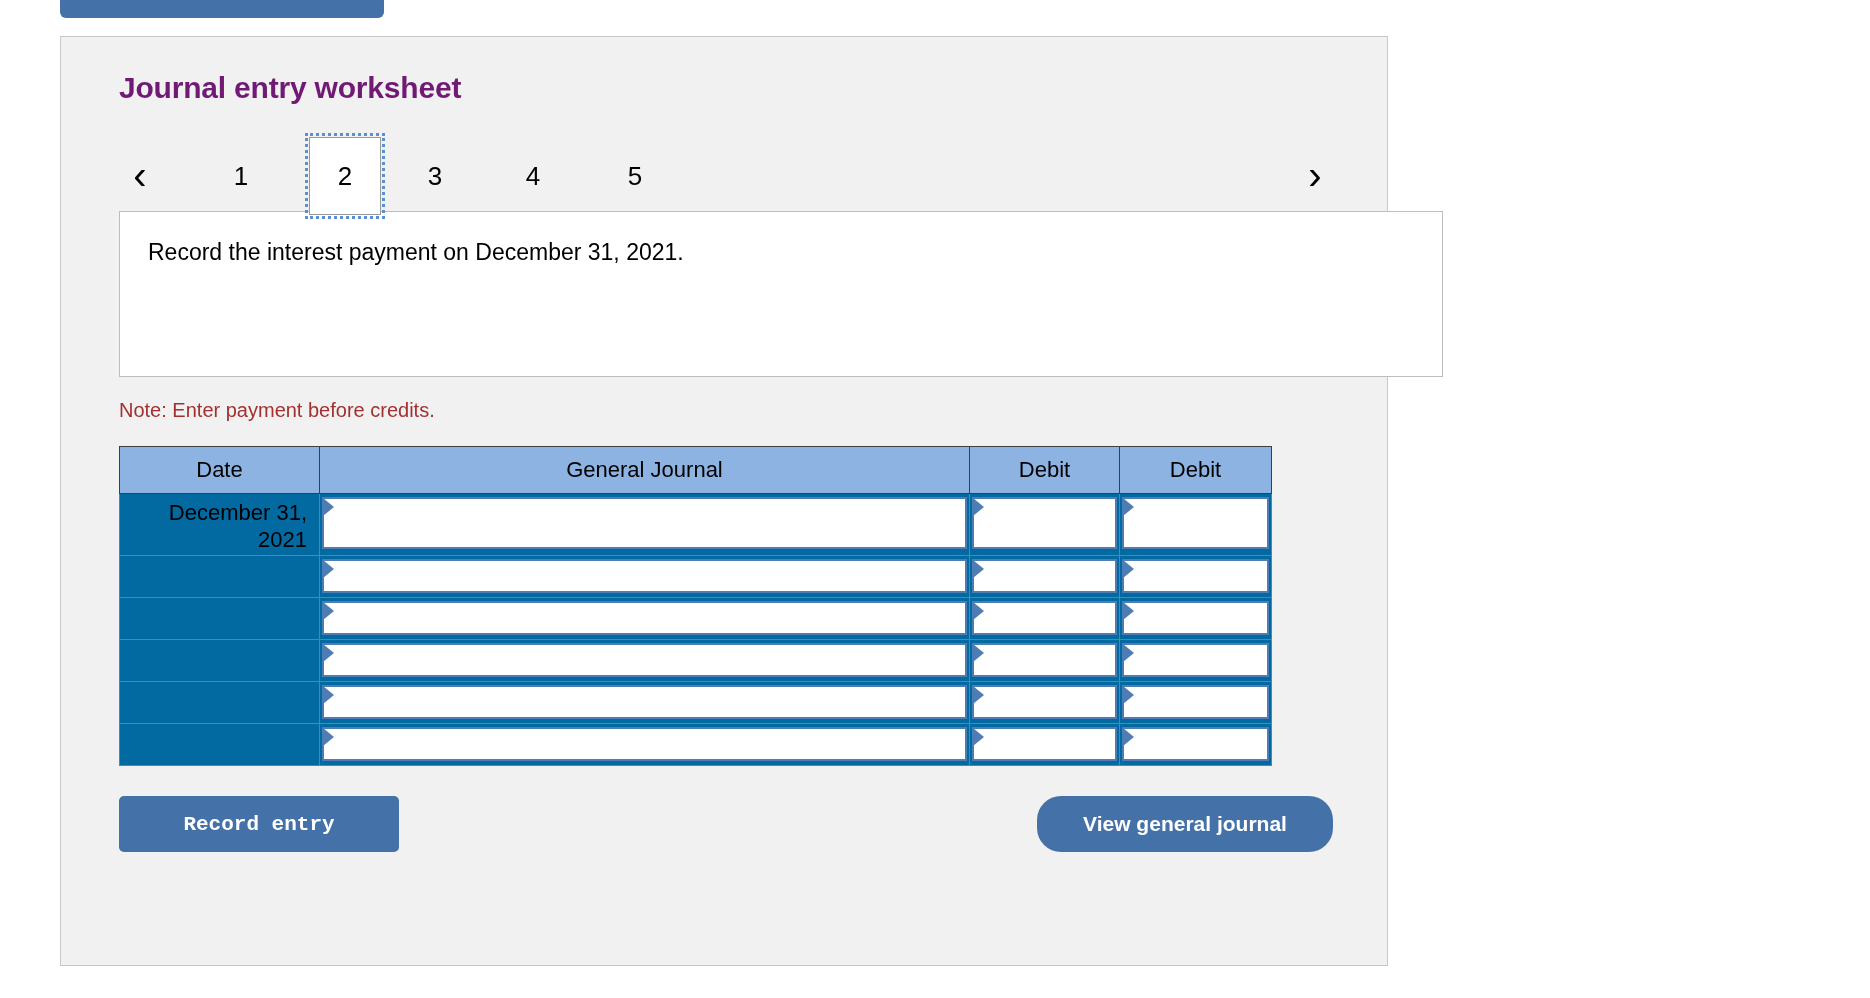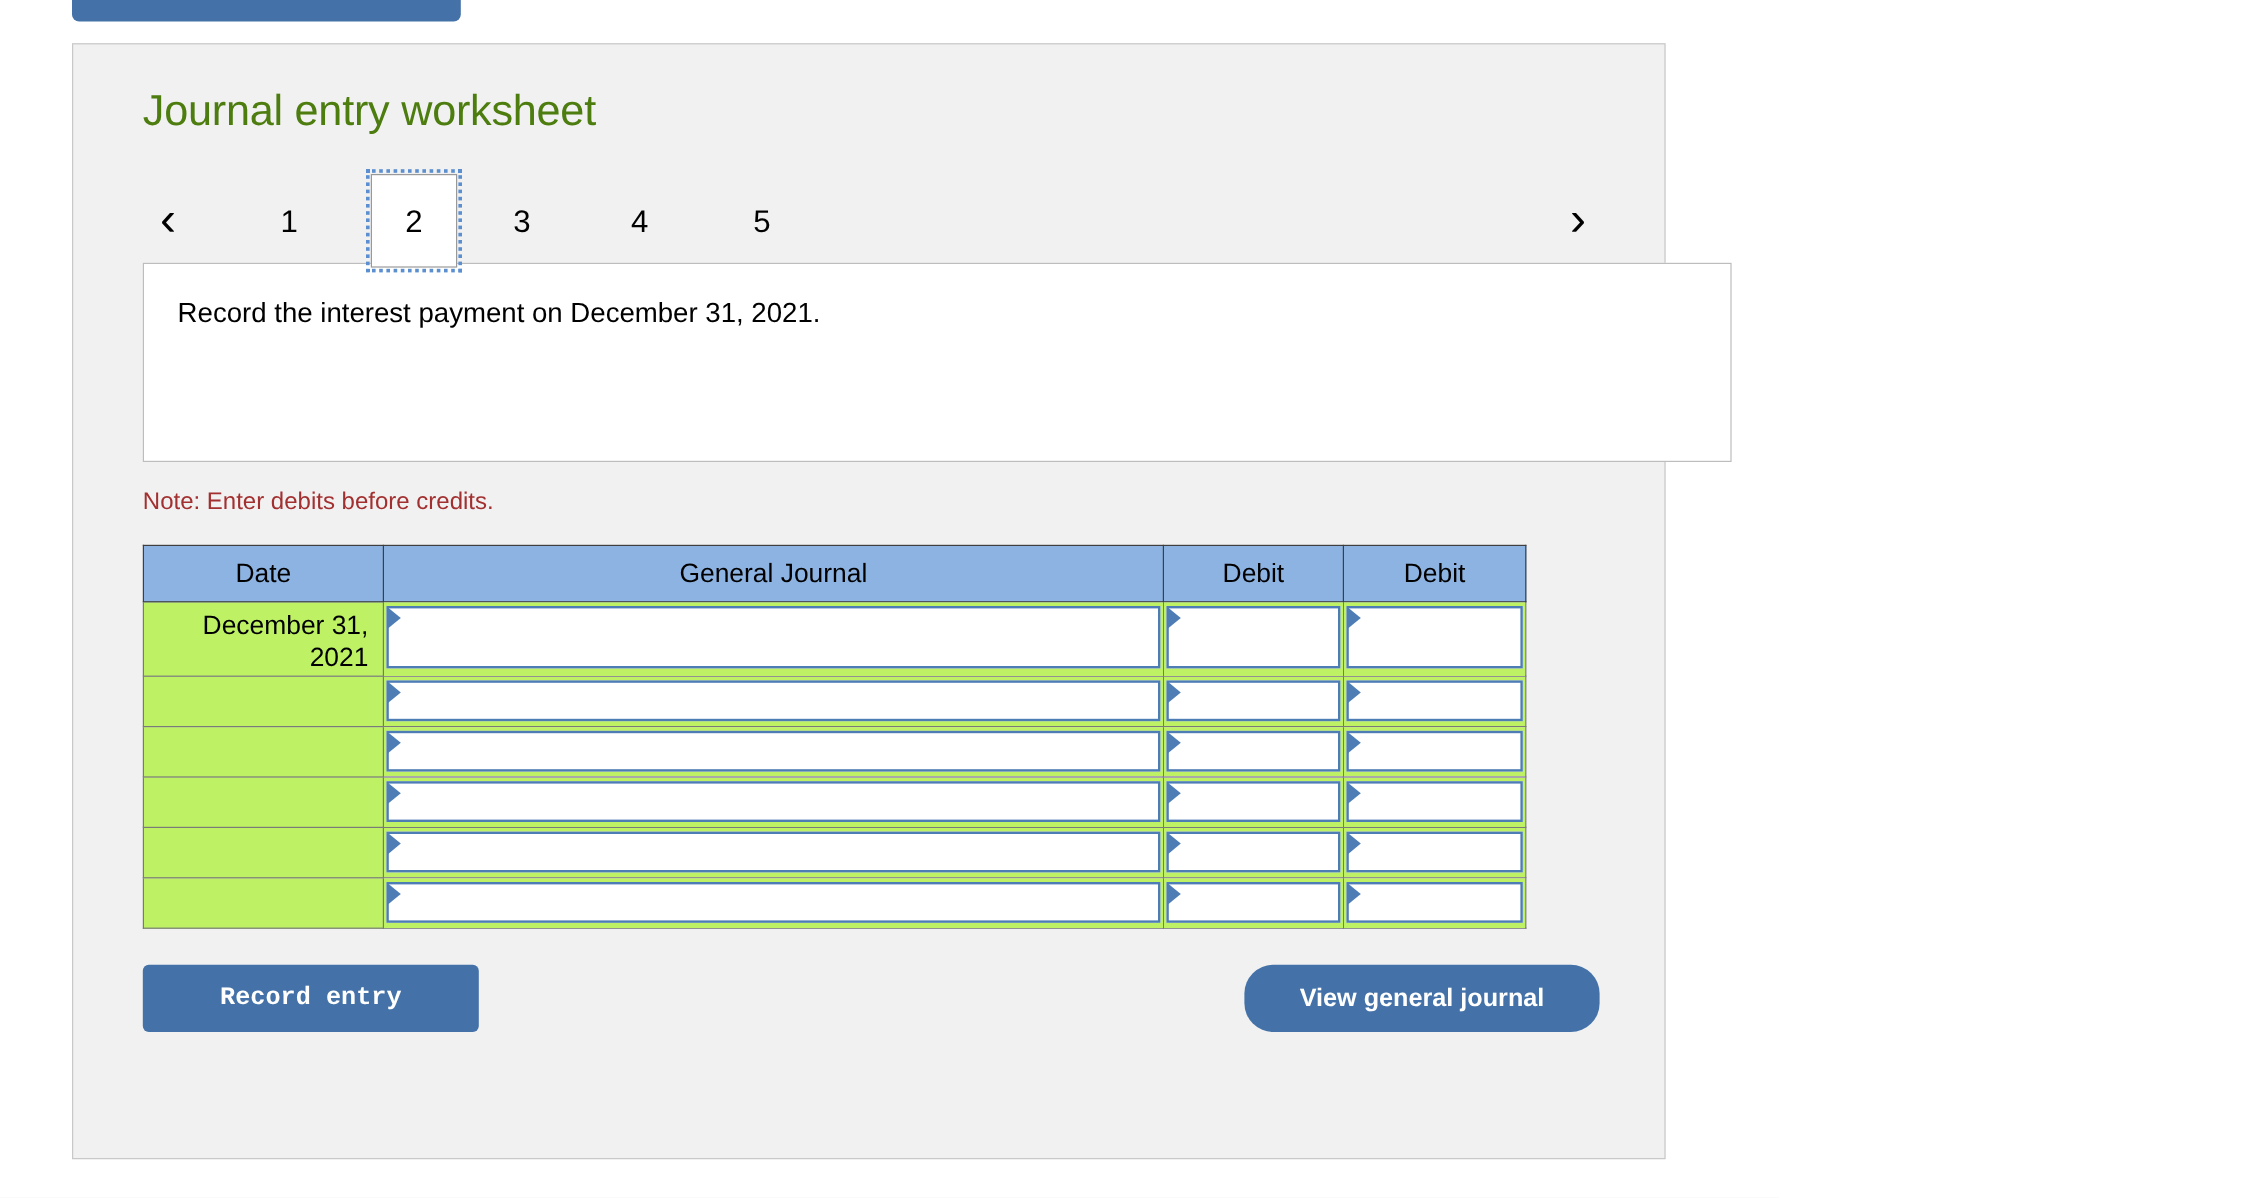--- a/index.html
+++ b/index.html
@@ -35,23 +35,23 @@
     background: #f1f1f1;
     border: 1px solid #c8c8c8;
     box-sizing: border-box;
   }
 
   .panel-inner {
     padding: 34px 0 0 58px;
   }
 
   .worksheet-title {
-    font-size: 36px;
-    font-weight: normal;
-    color: #4d7c0f;
+    font-size: 30px;
+    font-weight: bold;
+    color: #701a75;
     margin: 0 0 30px 0;
     letter-spacing: -0.2px;
   }
 
   
   .tabstrip {
     position: relative;
     height: 88px;
     width: 1210px;
   }
@@ -139,21 +139,21 @@
     text-align: center;
   }
   .col-date   { width: 200px; }
   .col-gj     { width: 650px; }
   .col-debit  { width: 150px; }
   .col-credit { width: 152px; }
 
   .jtable td {
     padding: 0;
     border: 1px solid #7a7a7a;
-    background: #bef264;
+    background: #0369a1;
     vertical-align: top;
   }
   .date-cell {
     height: 62px;
     font-size: 22px;
     color: #000000;
     text-align: right;
     padding: 6px 12px 0 6px !important;
     line-height: 1.22;
     box-sizing: border-box;
@@ -239,21 +239,21 @@
         <span>5</span>
       </div>
 
       <div class="nav-arrow nav-next">›</div>
     </div>
 
     <div class="desc-box">
       <div class="desc-text">Record the interest payment on December 31, 2021.</div>
     </div>
 
-    <div class="note">Note: Enter debits before credits.</div>
+    <div class="note">Note: Enter payment before credits.</div>
 
     <table class="jtable">
       <colgroup>
         <col class="col-date">
         <col class="col-gj">
         <col class="col-debit">
         <col class="col-credit">
       </colgroup>
       <thead>
         <tr>

